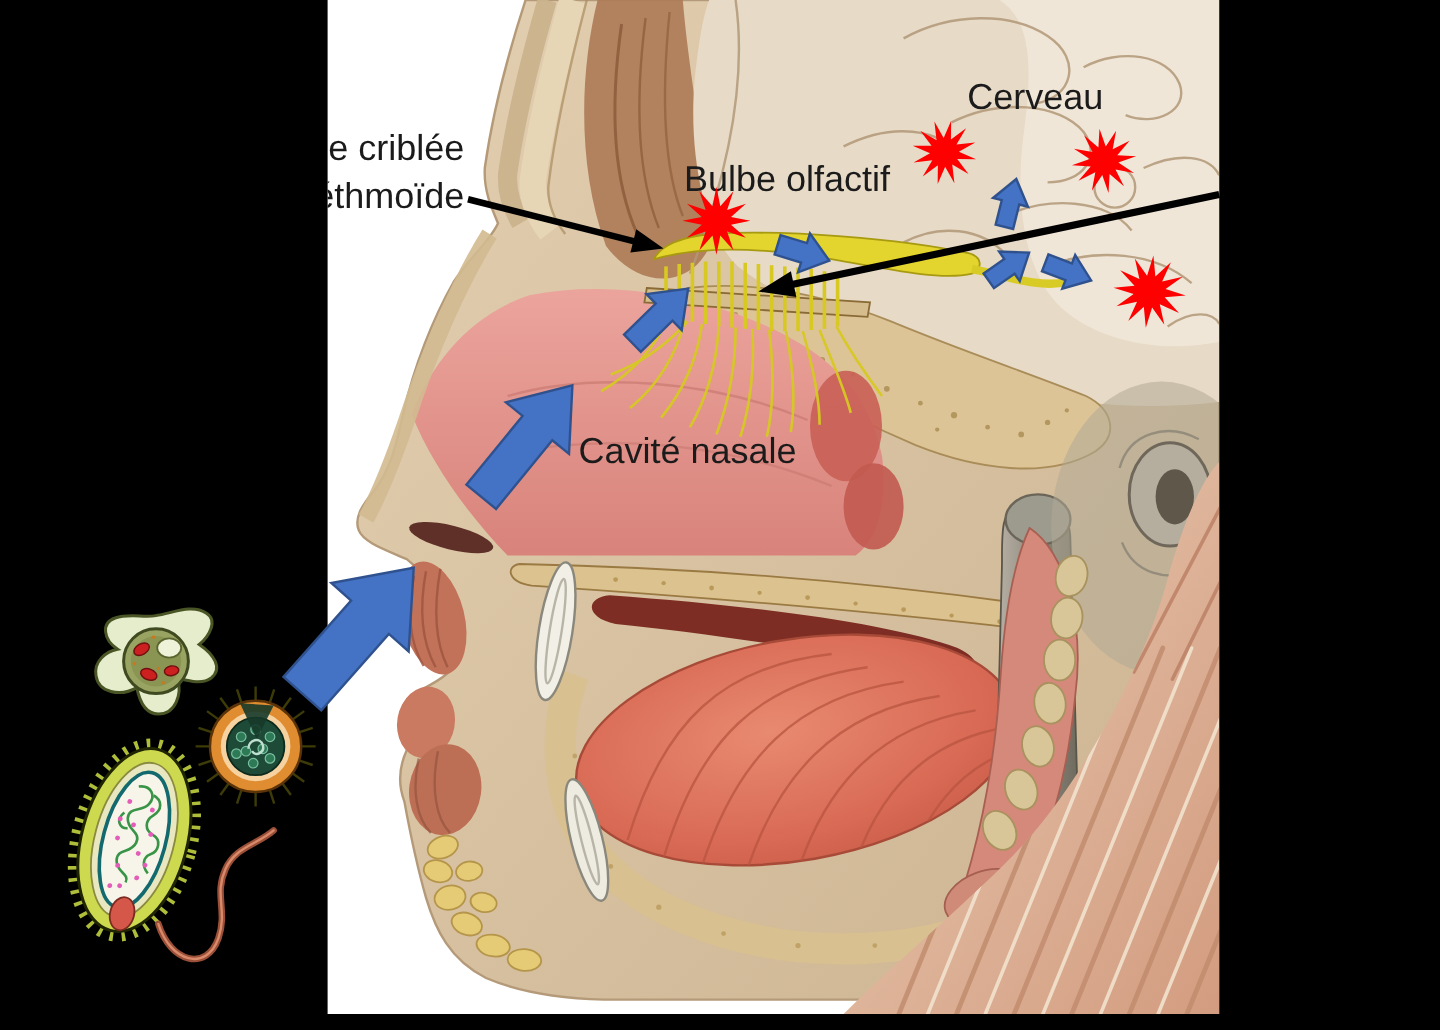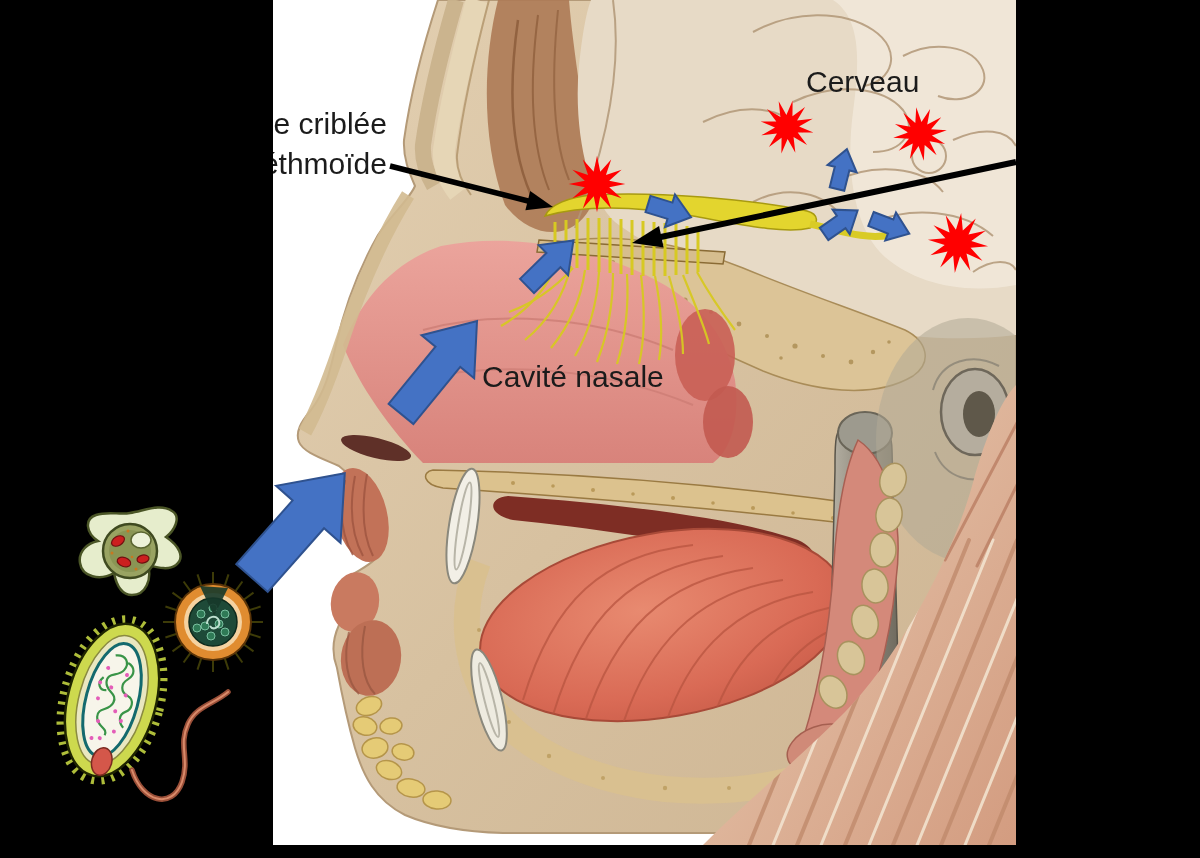--- a/index.html
+++ b/index.html
@@ -287,20 +287,21 @@
           <g stroke="#b5775c" stroke-width="3" opacity="0.7">
             <path d="M640,560 L730,390"></path>
               <path d="M672,560 L756,400"></path>
               <path d="M704,566 L778,416"></path>
           </g>
         </g>
       </g>
     </svg>
 
     <div class="lbl" style="left:533px;top:62px;text-align:right;">Cerveau</div>
+    <div class="lbl" style="left:297px;top:130px;">Bulbe olfactif</div>
     <div class="lbl lbl-right" style="left:-300px;top:104px;width:414px;">
       <div>e criblée</div>
       <div>éthmoïde</div>
     </div>
     <div class="lbl" style="left:209px;top:357px;">Cavité nasale</div>
   </div>
 
   <svg class="overlay" width="1200" height="858" viewBox="0 0 1200 858">
     <defs>
       <polygon id="burst" points="27,0 11.6,3.1 23.4,13.5 8.5,8.5 13.5,23.4 3.1,11.6 0,27 -3.1,11.6 -13.5,23.4 -8.5,8.5 -23.4,13.5 -11.6,3.1 -27,0 -11.6,-3.1 -23.4,-13.5 -8.5,-8.5 -13.5,-23.4 -3.1,-11.6 0,-27 3.1,-11.6 13.5,-23.4 8.5,-8.5 23.4,-13.5 11.6,-3.1"></polygon>

